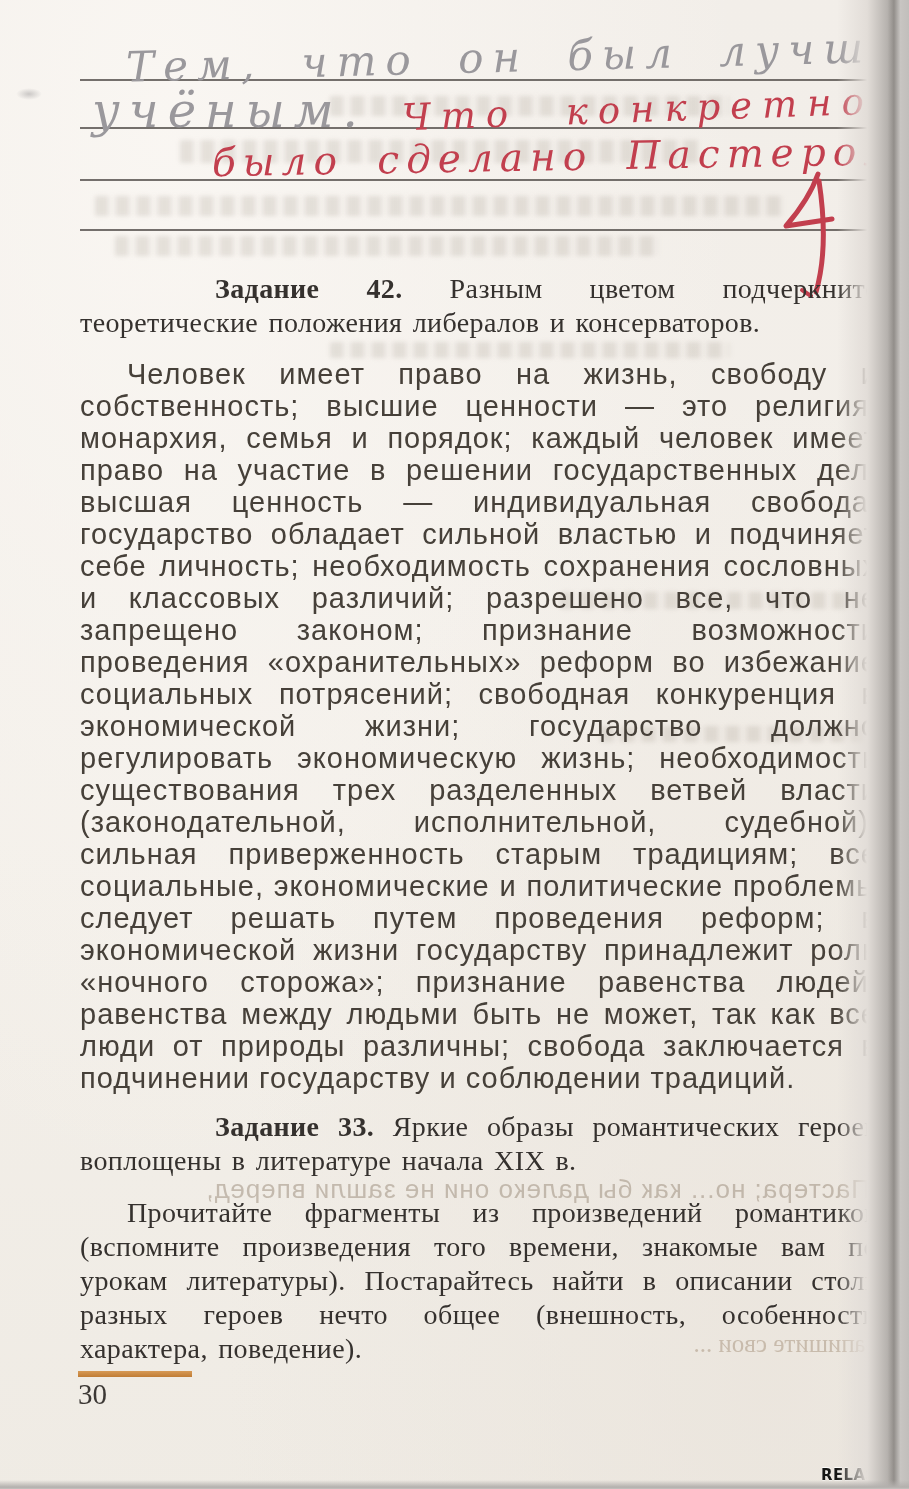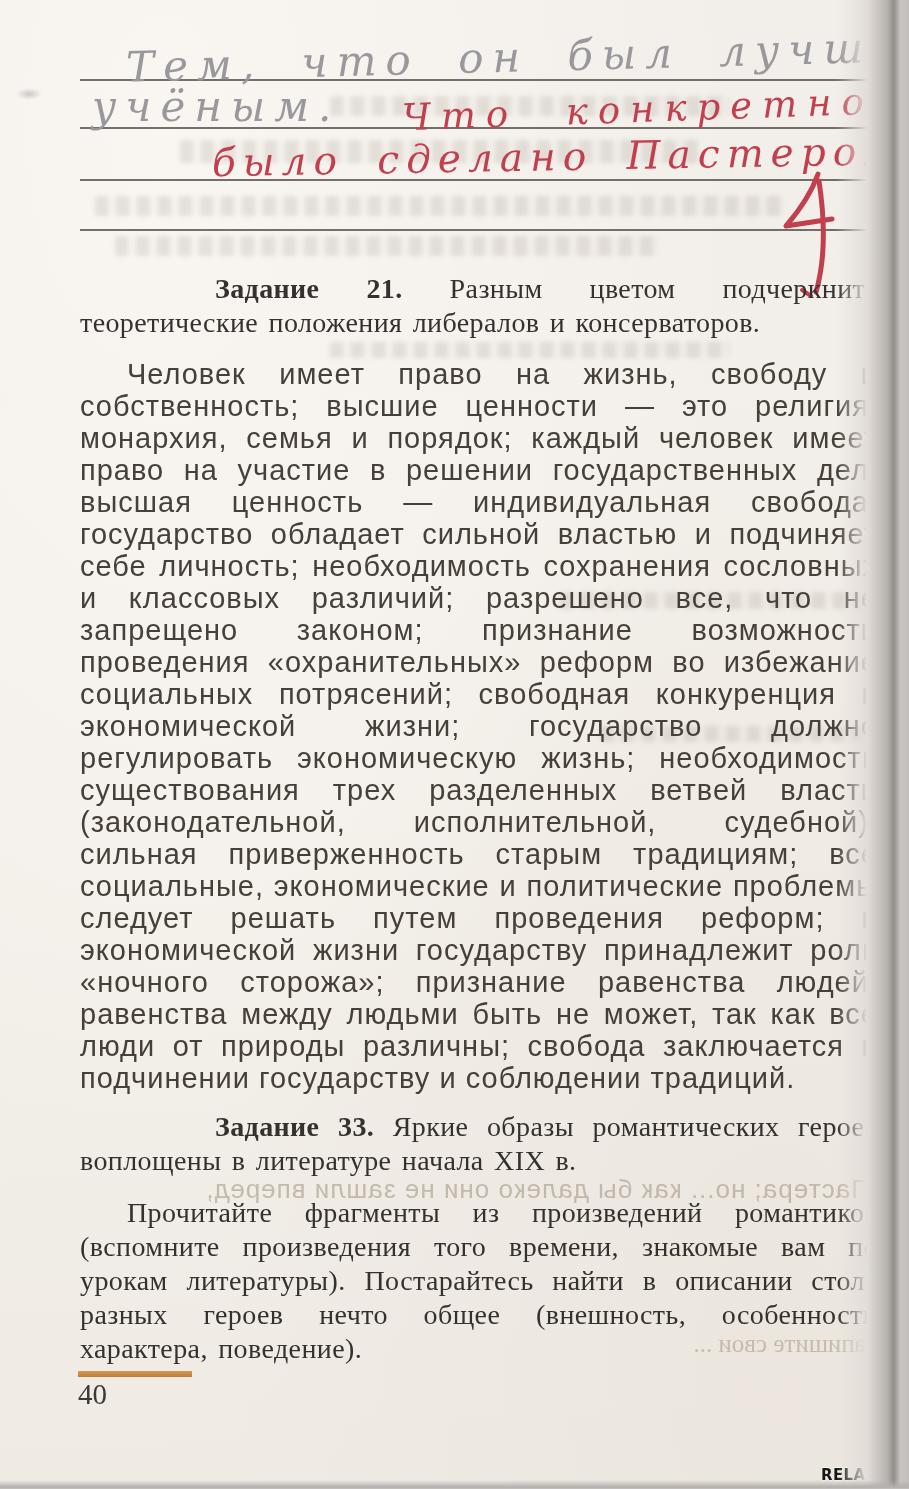--- a/index.html
+++ b/index.html
@@ -23,21 +23,21 @@
     position:absolute; left:16px; top:88px; width:26px; height:12px; border-radius:50%;
     background:radial-gradient(ellipse, rgba(120,118,120,.35), rgba(120,118,120,0) 70%);
   }
   .ruled-line { position:absolute; left:80px; width:797px; height:2px; background:#57524e; opacity:.82; }
   .rl1 { top:79px; } .rl2 { top:127px; } .rl3 { top:179px; } .rl4 { top:229px; }
 
   .hand { position:absolute; font-family:"DejaVu Serif", serif; font-style:italic; white-space:nowrap; }
   .pencil { color:#9a989c; }
   .redink { color:#c23f4e; }
   .hw1 { left:126px; top:32px; font-size:42px; letter-spacing:9px; word-spacing:16px; transform:rotate(-1.5deg); }
-  .hw2 { left:92px;  top:82px; font-size:42px; letter-spacing:9px; }
+  .hw2 { left:92px;  top:82px; font-size:48px; letter-spacing:9px; }
   .hw3 { left:402px; top:88px; font-size:37px; letter-spacing:10px; word-spacing:26px; transform:rotate(-2deg); }
   .hw4 { left:212px; top:134px; font-size:39px; letter-spacing:7px; word-spacing:14px; transform:rotate(-1deg); }
 
   .grade-mark { position:absolute; left:778px; top:168px; width:74px; height:132px; }
 
   .par { position:absolute; left:80px; width:798px; margin:0; text-align:justify; }
   .serif-par { font-size:28px; line-height:34px; color:#35312e; word-spacing:3px; letter-spacing:.4px; }
   .lead { font-weight:bold; }
   .indent-task { text-indent:135px; }
   .indent-small { text-indent:47px; }
@@ -102,27 +102,27 @@
   <div class="hand pencil hw2">учёным.</div>
   <div class="hand redink hw3">Что конкретно</div>
   <div class="hand redink hw4">было сделано Пастером?</div>
 
   <svg class="grade-mark" viewBox="0 0 74 132">
     <path d="M40,6 C33,26 20,44 8,58 L54,51" fill="none" stroke="#c23f4e" stroke-width="5" stroke-linecap="round" stroke-linejoin="round"></path>
     <path d="M41,13 C46,46 49,86 38,124" fill="none" stroke="#c23f4e" stroke-width="5" stroke-linecap="round"></path>
     <path d="M24,122 l9,6" fill="none" stroke="#c23f4e" stroke-width="4" stroke-linecap="round"></path>
   </svg>
 
-  <p class="par serif-par indent-task t24-head"><b class="lead">Задание 21.</b><span> Разным цветом подчеркните теоретические положения либералов и консерваторов.</span></p>
+  <p class="par serif-par indent-task t24-head"><b class="lead">Задание 42.</b><span> Разным цветом подчеркните теоретические положения либералов и консерваторов.</span></p>
 
   <p class="par t24-body indent-small">Человек имеет право на жизнь, свободу и собственность; высшие ценности — это религия, монархия, семья и порядок; каждый человек имеет право на участие в решении государственных дел; высшая ценность — индивидуальная свобода; государство обладает сильной властью и подчиняет себе личность; необходимость сохранения сословных и классовых различий; разрешено все, что не запрещено законом; признание возможности проведения «охранительных» реформ во избежание социальных потрясений; свободная конкуренция в экономической жизни; государство должно регулировать экономическую жизнь; необходимость существования трех разделенных ветвей власти (законодательной, исполнительной, судебной); сильная приверженность старым традициям; все социальные, экономические и политические проблемы следует решать путем проведения реформ; в экономической жизни государству принадлежит роль «ночного сторожа»; признание равенства людей; равенства между людьми быть не может, так как все люди от природы различны; свобода заключается в подчинении государству и соблюдении традиций.</p>
 
   <p class="par serif-par indent-task t25-head"><b class="lead">Задание 33.</b><span> Яркие образы романтических героев воплощены в литературе начала XIX в.</span></p>
 
   <p class="par serif-par indent-small t25-body">Прочитайте фрагменты из произведений романтиков (вспомните произведения того времени, знакомые вам по урокам литературы). Постарайтесь найти в описании столь разных героев нечто общее (внешность, особенности характера, поведение).</p>
 
   <div class="footer-bar"></div>
-  <div class="page-number">40</div>
+  <div class="page-number">30</div>
   <div class="watermark">RELASKO.RU</div>
 
   <div class="edge-right"></div>
   <div class="edge-bottom"></div>
 </div>
 
 </body></html>

